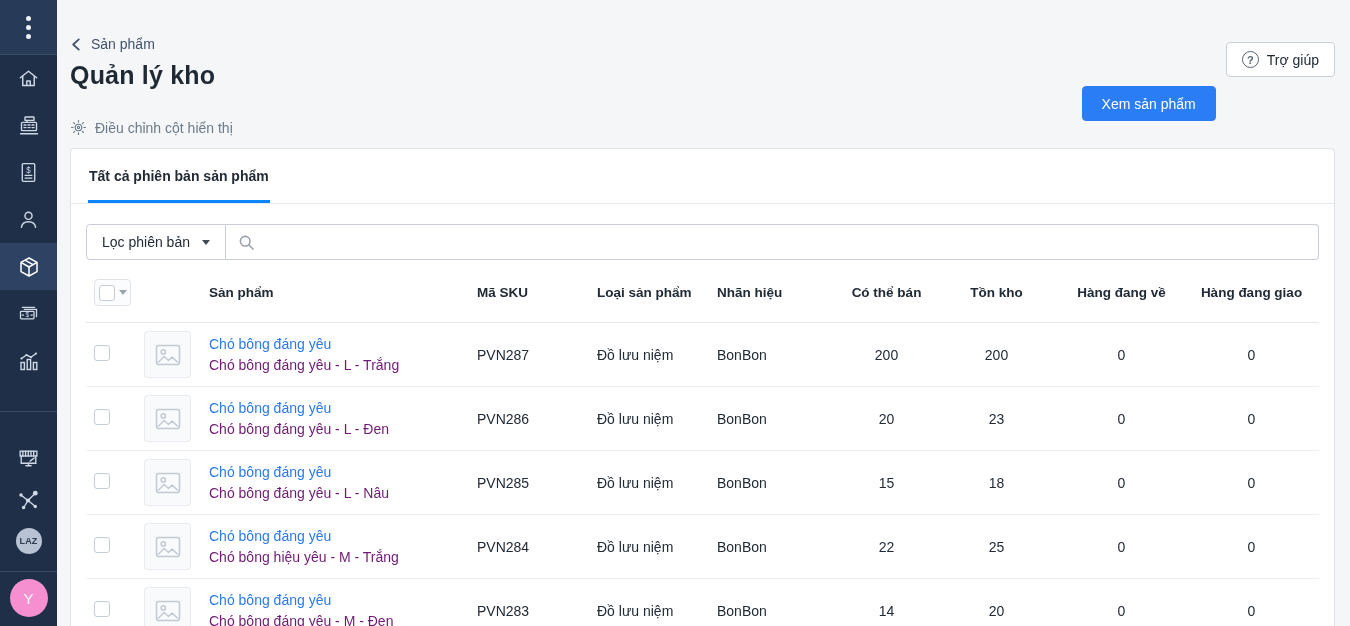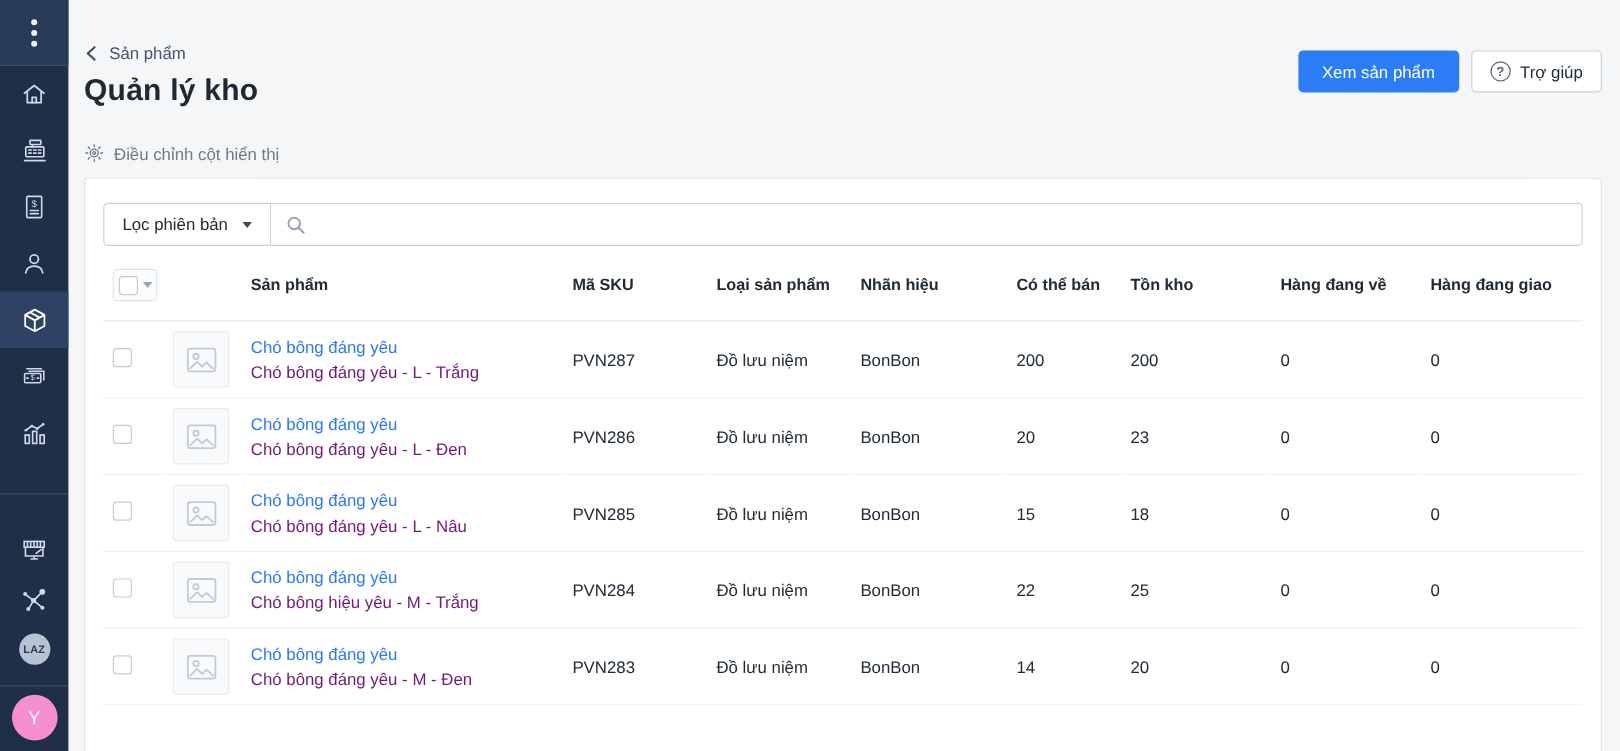--- a/index.html
+++ b/index.html
@@ -45,21 +45,21 @@
   
   .main { flex:1; display:flex; flex-direction:column; padding:0 15px 0 13px; min-width:0; }
 
   .topbar { position:relative; padding-top:36px; }
   .breadcrumb { display:flex; align-items:center; gap:9px; color:#42536b; cursor:pointer; width:max-content; }
   .page-title { margin-top:9px; font-size:25px; font-weight:bold; color:#1f2933; letter-spacing:.2px; }
   .adjust-row { margin-top:29px; display:flex; align-items:center; gap:8px; color:#6d7a89; cursor:pointer; width:max-content; }
   .actions { position:absolute; right:0; top:42px; display:flex; gap:10px; }
   .btn { height:35px; border-radius:4px; font-size:14px; display:flex; align-items:center; cursor:pointer;
          font-family:inherit; }
-  .btn-primary { background:#2b7df5; border:1px solid #2b7df5; color:#fff; padding:0 19px; }
+  .btn-primary { background:#2b7df5; border:1px solid #2b7df5; color:#fff; padding:0 19px;margin-top:44px; }
   .btn-secondary { background:#fff; border:1px solid #c9cfd7; color:#212b36; padding:0 15px; gap:8px; }
   .q-icon { width:17px; height:17px; border:1.5px solid #57636f; border-radius:50%; color:#57636f;
             font-size:11px; font-weight:bold; display:flex; align-items:center; justify-content:center; }
 
   
   .card { margin-top:12px; background:#fff; border:1px solid #dfe3e8; border-bottom:none;
           border-radius:4px 4px 0 0; flex:1; overflow:hidden; }
   .tabbar { height:55px; border-bottom:1px solid #e7eaee; padding:0 17px; display:flex; }
   .tab { position:relative; display:flex; align-items:center; font-weight:bold; color:#212b36;
          padding:0 1px; cursor:pointer; }
@@ -74,21 +74,21 @@
   .search-box { flex:1; border:1px solid #c9ced6; border-left:none; border-radius:0 4px 4px 0;
                 display:flex; align-items:center; padding:0 12px; gap:9px; background:#fff; }
   .search-box input { border:none; outline:none; flex:1; font-size:14.5px; font-family:inherit; color:#212b36; }
   .search-box input::placeholder { color:#98a4b3; }
 
   
   table { width:calc(100% - 30px); margin:13px 15px 0; border-collapse:collapse; table-layout:fixed; }
   th { font-size:13.5px; font-weight:bold; color:#212b36; text-align:left;
        padding:6px 8px 16px; border-bottom:1px solid #e4e8ed; white-space:nowrap; }
   td { padding:8px; border-bottom:1px solid #edf0f3; vertical-align:middle; font-size:14px; color:#212b36; }
-  th.num, td.num { text-align:left; }
+  th.num, td.num { text-align:center; }
   .col-check { width:50px; } .col-img { width:65px; }
   .col-sku { width:120px; } .col-type { width:120px; } .col-brand { width:130px; }
   .col-avail { width:95px; } .col-stock { width:125px; } .col-in { width:125px; } .col-out { width:135px; }
 
   .select-all { width:37px; height:27px; border:1px solid #dfe3e8; border-radius:4px; background:#fbfcfd;
                 display:inline-flex; align-items:center; justify-content:center; gap:4px; cursor:pointer; }
   .select-all .caret-down { border-top-color:#9aa4b0; border-left-width:4px; border-right-width:4px; }
   .checkbox { width:16px; height:16px; border:1px solid #c4cdd5; border-radius:3px; background:#fff;
               display:inline-block; cursor:pointer; }
   .thumb { width:47px; height:47px; border:1px solid #e8ebef; border-radius:3px; background:#f9fafb;
@@ -249,20 +249,25 @@
       <button class="btn btn-primary">Xem sản phẩm</button>
       <button class="btn btn-secondary">
         <span class="q-icon">?</span>
         <span>Trợ giúp</span>
       </button>
     </div>
   </div>
 
   <div class="card">
 
+    <div class="tabbar">
+      <div class="tab active">
+        <span>Tất cả phiên bản sản phẩm</span>
+      </div>
+    </div>
 
     <div class="filterbar">
       <div class="filter-group">
         <div class="filter-dropdown">
           <span>Lọc phiên bản</span>
           <span class="caret-down"></span>
         </div>
         <div class="search-box">
           <span style="display:flex;">
             <svg width="17" height="17" viewBox="0 0 17 17" fill="none" stroke="#98a1ad" stroke-width="1.6" stroke-linecap="round">

